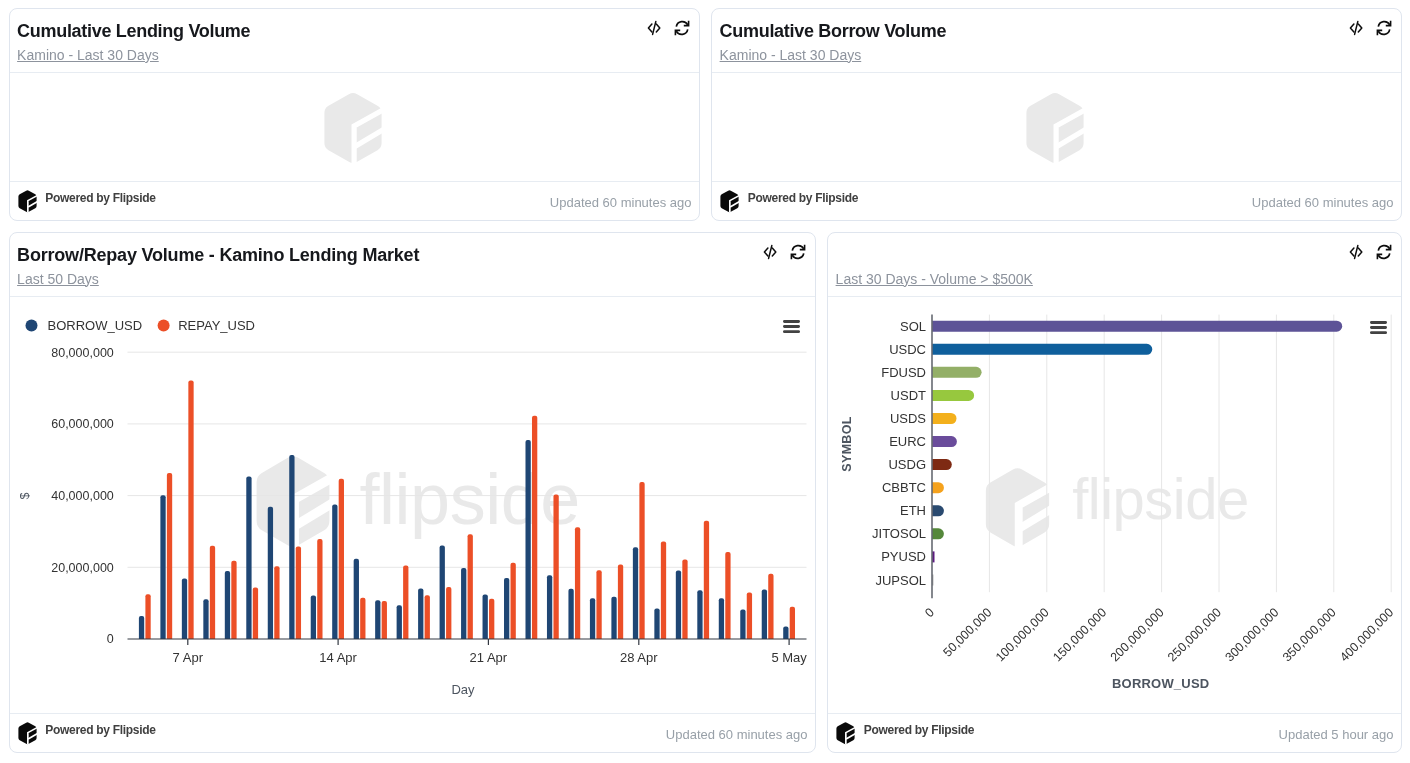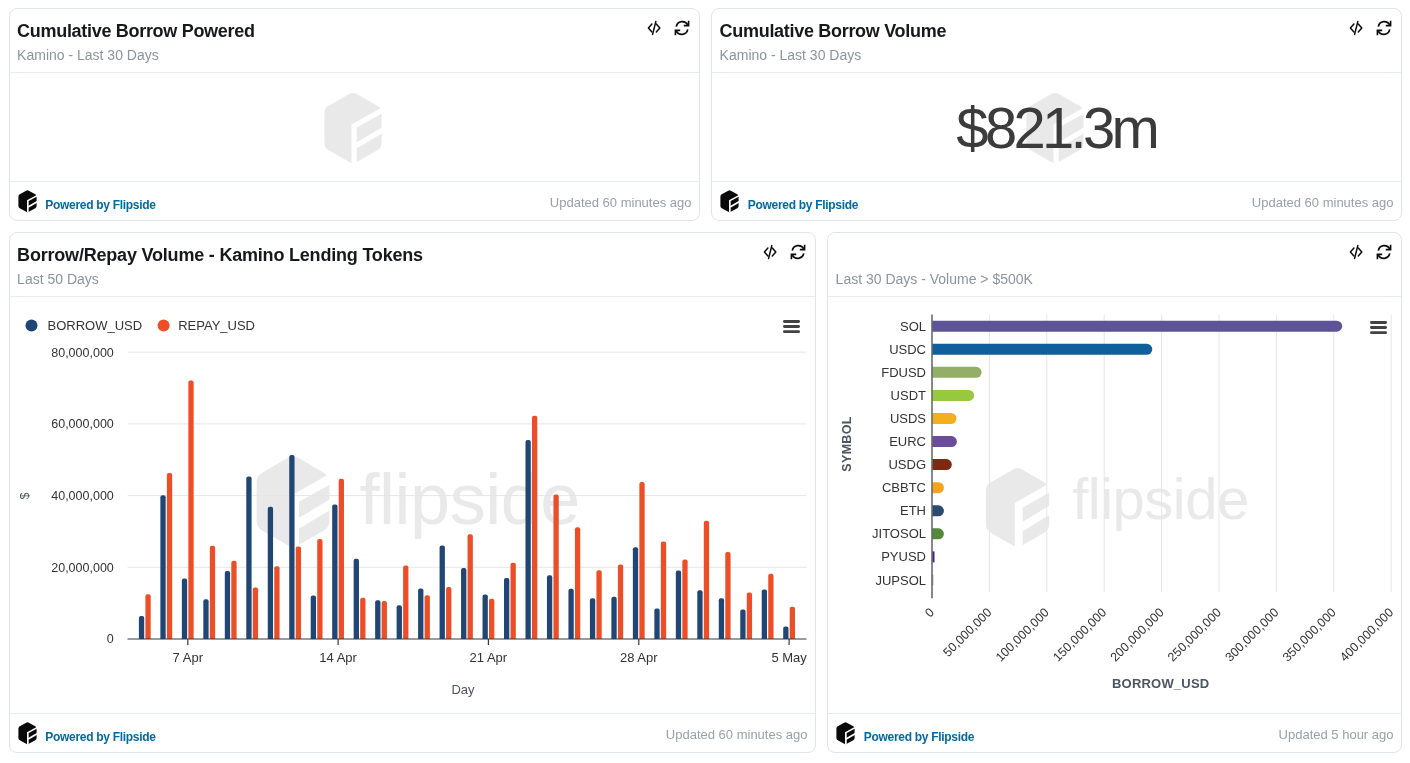--- a/index.html
+++ b/index.html
@@ -1,38 +1,38 @@
 <!DOCTYPE html>
 <html><head><meta charset="utf-8"><style>
 * { margin:0; padding:0; box-sizing:border-box; }
 html,body { width:1410px; height:763px; background:#fff; font-family:"Liberation Sans", sans-serif; overflow:hidden; }
 .card { position:absolute; background:#fff; border:1px solid #dfe5ee; border-radius:8px; }
 .hd { position:absolute; left:0; top:0; right:0; height:63.5px; border-bottom:1px solid #e7ecf2; }
 .t { position:absolute; left:7.6px; top:11.5px; font-size:18px; font-weight:bold; color:#16181c; letter-spacing:-0.5px; }
-.s { position:absolute; left:7.6px; top:37.5px; font-size:14px; color:#8d939d; }
+.s { position:absolute; left:7.6px; top:37.5px; font-size:14px; color:#8d939d;text-decoration:underline; }
 .bd { position:absolute; left:0; top:0; right:0; bottom:0; overflow:hidden; }
 .ft { position:absolute; left:0; right:0; bottom:0; height:39px; border-top:1px solid #e7ecf2; }
-.pb { position:absolute; left:35.8px; top:16px; font-size:12px; font-weight:bold; color:#0369a1; letter-spacing:-0.3px; }
+.pb { position:absolute; left:35.8px; top:9px; font-size:12px; font-weight:bold; color:#404040; letter-spacing:-0.3px; }
 .up { position:absolute; right:7px; top:13px; font-size:13px; color:#98a0a8; }
 .bigwrap { position:absolute; left:0; top:0; right:0; bottom:0; }
 .big { position:absolute; left:0; right:0; top:84.5px; text-align:center; font-size:58px; color:#3b3b3b; }
 </style></head>
 <body>
 <div class="card" style="left:8.5px;top:8px;width:691px;height:213px">
 <div class="bd">
       <div class="bigwrap">
         <svg style="position:absolute;left:310.5px;top:83px" width="66" height="72" viewBox="0 0 24 26" preserveAspectRatio="none">
           <path d="M10.5 0.8 a3 3 0 0 1 3 0 L20.9 5.0 a3 3 0 0 1 1.5 2.6 V18.4 a3 3 0 0 1 -1.5 2.6 L13.5 25.2 a3 3 0 0 1 -3 0 L3.1 21.0 a3 3 0 0 1 -1.5 -2.6 V7.6 a3 3 0 0 1 1.5 -2.6 Z" fill="#e9e9e9"></path>
 <path d="M12.4 25.9 V12.3 L24 5.9" stroke="#ffffff" stroke-width="1.9" fill="none"></path>
 <path d="M12.7 19.7 L24 13.0" stroke="#ffffff" stroke-width="1.9" fill="none"></path>
         </svg>
       </div>
     </div>
 <div class="hd">
-      <div class="t" style="letter-spacing:-0.3px">Cumulative Borrow Powered</div>
+      <div class="t" style="letter-spacing:-0.3px">Cumulative Lending Volume</div>
       <div class="s">Kamino - Last 30 Days</div>
       <svg width="44" height="20" viewBox="0 0 44 20" style="position:absolute;right:8px;top:8.5px">
 <g stroke="#0d0d0d" stroke-width="1.5" fill="none" stroke-linecap="round" stroke-linejoin="round">
 <path d="M4.9 6 L1.4 10 L4.9 14"></path>
           <path d="M9.3 6 L12.8 10 L9.3 14"></path>
           <path d="M8.8 3.6 L5.6 16.4"></path>
 </g>
 <g stroke="#0d0d0d" stroke-width="1.7" fill="none">
 <path d="M29.3 8.6 a6.1 6.1 0 0 1 11.4 -1.8"></path>
 <path d="M40.7 11.4 a6.1 6.1 0 0 1 -11.4 1.8"></path>
@@ -52,21 +52,20 @@
     </div>
 </div>
 <div class="card" style="left:711px;top:8px;width:690.5px;height:213px">
 <div class="bd">
       <div class="bigwrap">
         <svg style="position:absolute;left:309.75px;top:83px" width="66" height="72" viewBox="0 0 24 26" preserveAspectRatio="none">
           <path d="M10.5 0.8 a3 3 0 0 1 3 0 L20.9 5.0 a3 3 0 0 1 1.5 2.6 V18.4 a3 3 0 0 1 -1.5 2.6 L13.5 25.2 a3 3 0 0 1 -3 0 L3.1 21.0 a3 3 0 0 1 -1.5 -2.6 V7.6 a3 3 0 0 1 1.5 -2.6 Z" fill="#e9e9e9"></path>
 <path d="M12.4 25.9 V12.3 L24 5.9" stroke="#ffffff" stroke-width="1.9" fill="none"></path>
 <path d="M12.7 19.7 L24 13.0" stroke="#ffffff" stroke-width="1.9" fill="none"></path>
         </svg>
-        <div class="big" style="letter-spacing:-3.7px">$821.3m</div>
       </div>
     </div>
 <div class="hd">
       <div class="t" style="letter-spacing:-0.3px">Cumulative Borrow Volume</div>
       <div class="s">Kamino - Last 30 Days</div>
       <svg width="44" height="20" viewBox="0 0 44 20" style="position:absolute;right:8px;top:8.5px">
 <g stroke="#0d0d0d" stroke-width="1.5" fill="none" stroke-linecap="round" stroke-linejoin="round">
 <path d="M4.9 6 L1.4 10 L4.9 14"></path>
           <path d="M9.3 6 L12.8 10 L9.3 14"></path>
           <path d="M8.8 3.6 L5.6 16.4"></path>
@@ -187,21 +186,21 @@
         <circle cx="153.6" cy="92.6" r="6" fill="#ec4f27"></circle>
         <text x="168.2" y="97.1" font-size="13" fill="#333">REPAY_USD</text>
       </svg>
       <svg style="position:absolute;left:773px;top:87px" width="17" height="14" viewBox="0 0 17 14">
         <rect x="0" y="0.0" width="17" height="2.9" rx="1.4" fill="#424242"></rect>
         <rect x="0" y="5.1" width="17" height="2.9" rx="1.4" fill="#424242"></rect>
         <rect x="0" y="10.2" width="17" height="2.9" rx="1.4" fill="#424242"></rect>
       </svg>
     </div>
 <div class="hd">
-      <div class="t" style="letter-spacing:-0.2px">Borrow/Repay Volume - Kamino Lending Tokens</div>
+      <div class="t" style="letter-spacing:-0.2px">Borrow/Repay Volume - Kamino Lending Market</div>
       <div class="s">Last 50 Days</div>
       <svg width="44" height="20" viewBox="0 0 44 20" style="position:absolute;right:8px;top:8.5px">
 <g stroke="#0d0d0d" stroke-width="1.5" fill="none" stroke-linecap="round" stroke-linejoin="round">
 <path d="M4.9 6 L1.4 10 L4.9 14"></path>
           <path d="M9.3 6 L12.8 10 L9.3 14"></path>
           <path d="M8.8 3.6 L5.6 16.4"></path>
 </g>
 <g stroke="#0d0d0d" stroke-width="1.7" fill="none">
 <path d="M29.3 8.6 a6.1 6.1 0 0 1 11.4 -1.8"></path>
 <path d="M40.7 11.4 a6.1 6.1 0 0 1 -11.4 1.8"></path>

